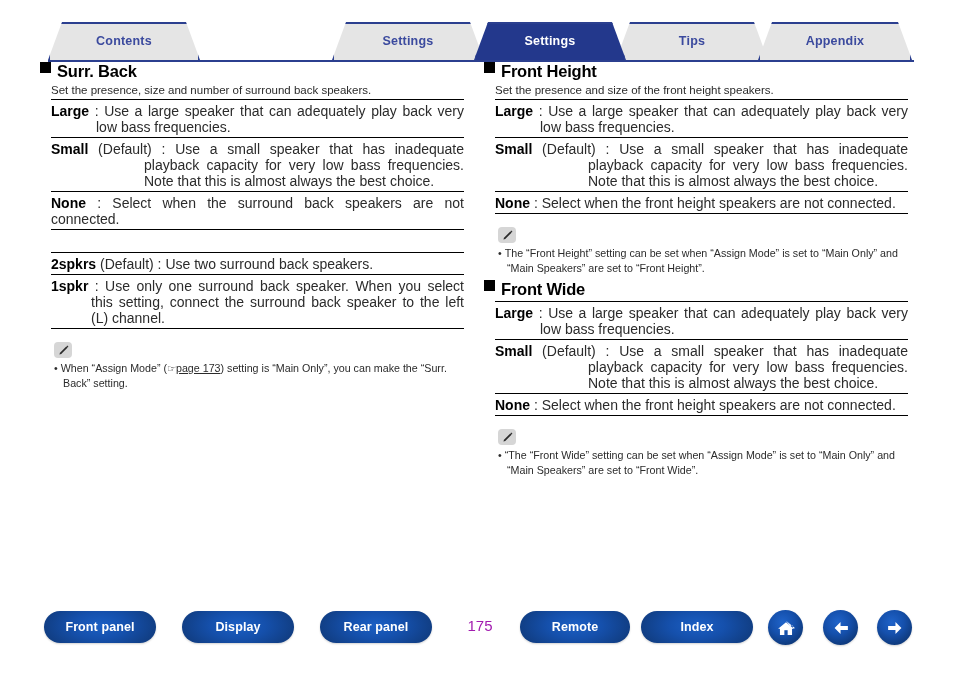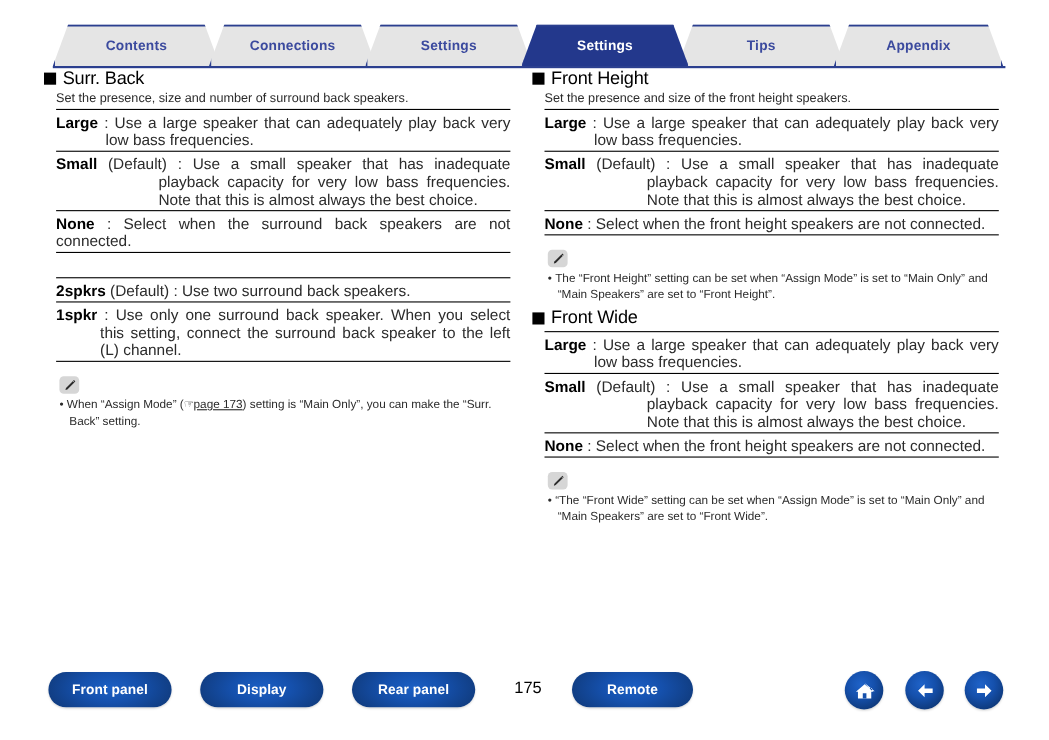--- a/index.html
+++ b/index.html
@@ -64,23 +64,22 @@
     position: absolute;
     top: 62px;
     width: 424px;
   }
   .col-left  { left: 40px; }
   .col-right { left: 484px; }
 
   
   .sec-head {
     display: flex;
-    align-items: center;
     font-size: 16.5px;
-    font-weight: normal;
+    font-weight: bold;
     color: #000000;
     letter-spacing: -0.2px;
     margin-bottom: 2px;
   }
   .sec-sq {
     display: inline-block;
     width: 11px; height: 11px;
     background: #000000;
     margin-right: 6px;
   }
@@ -171,21 +170,21 @@
   .pill-2 { left: 320px; width: 112px; }
   .pill-3 { left: 520px; width: 110px; }
   .pill-4 { left: 641px; width: 112px; }
 
   .pageno {
     position: absolute;
     left: 455px; top: 16px;
     width: 50px;
     text-align: center;
     font-size: 15px;
-    color: #000000;
+    color: #a21caf;
   }
 
   .circ {
     position: absolute;
     top: 9px;
     width: 35px; height: 35px;
     border-radius: 50%;
     background: radial-gradient(circle at 42% 35%, #1f63c9 0%, #1550ac 40%, #0f3c81 72%, #0a2a5c 100%);
     display: flex;
     align-items: center;
@@ -198,23 +197,20 @@
   .circ svg { display: block; }
 </style>
 </head>
 <body>
 
 <div class="tabbar">
   <div class="tabbar-rule"></div>
   <div class="tab tab-0">
       <span>Contents</span>
     </div>
-  <div class="tab tab-1">
-      <span>Connections</span>
-    </div>
   <div class="tab tab-2">
       <span>Settings</span>
     </div>
   <div class="tab tab-3 active">
       <span>Settings</span>
     </div>
   <div class="tab tab-4">
       <span>Tips</span>
     </div>
   <div class="tab tab-5">
@@ -339,20 +335,23 @@
     </div>
   <div class="pill pill-2">
       <span>Rear panel</span>
     </div>
 
   <div class="pageno">175</div>
 
   <div class="pill pill-3">
       <span>Remote</span>
     </div>
+  <div class="pill pill-4">
+      <span>Index</span>
+    </div>
 
   <div class="circ circ-0">
     <svg width="22" height="22" viewBox="0 0 24 24">
       <path d="M12 4.2 L22 12.4 L19.4 12.4 L19.4 9.2 L17.2 9.2 L17.2 10.6 Z" fill="#ffffff"></path>
       <path d="M12 5.6 L20.6 12.9 L18.6 12.9 L18.6 19.6 L5.4 19.6 L5.4 12.9 L3.4 12.9 Z" fill="#ffffff"></path>
       <path d="M10.2 14.4 L13.8 14.4 L13.8 19.6 L10.2 19.6 Z" fill="#1550ac"></path>
     </svg>
   </div>
   <div class="circ circ-1">
     <svg width="22" height="22" viewBox="0 0 24 24">

